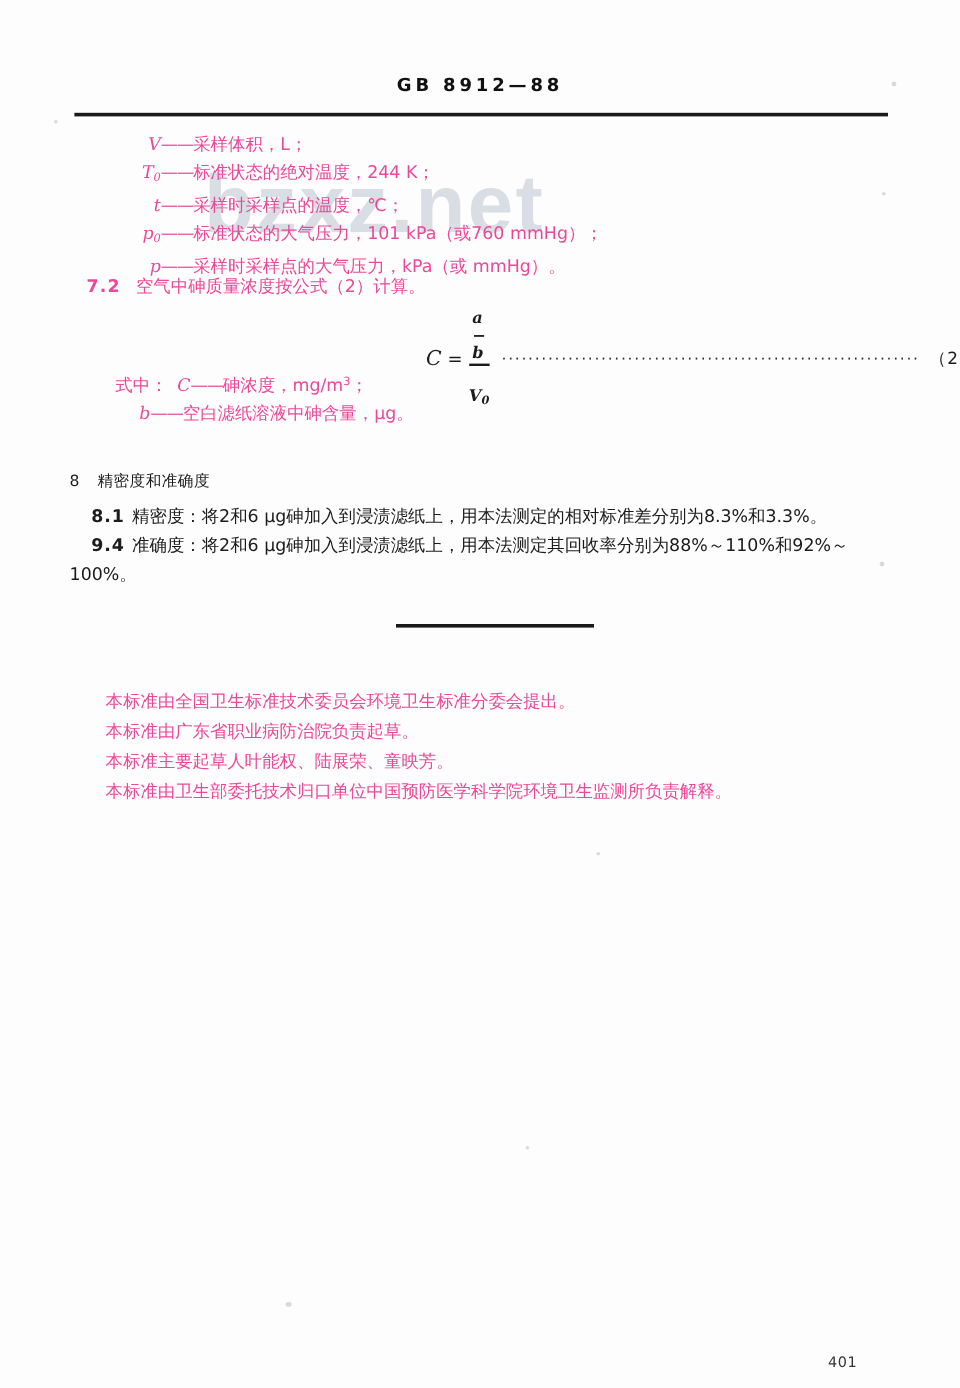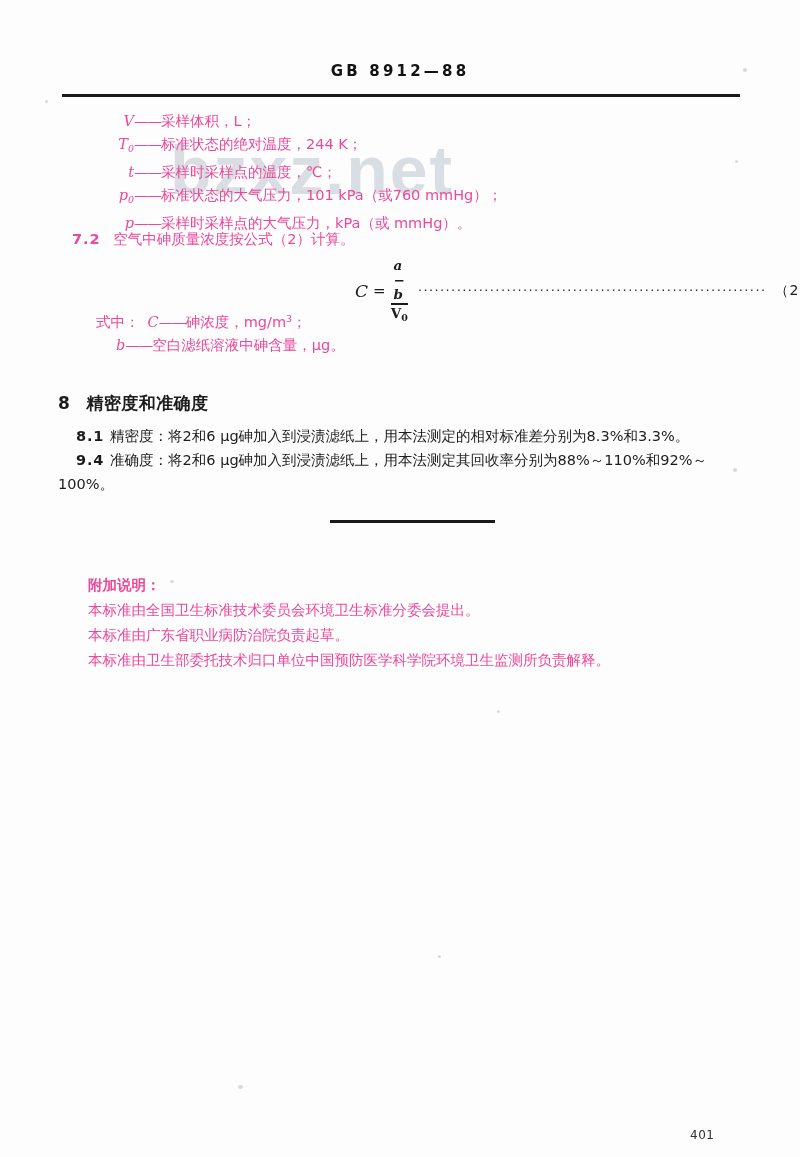--- a/index.html
+++ b/index.html
@@ -91,43 +91,44 @@
     vertical-align:middle;
     line-height:1.08;
   }
   .frac .nm{
     font-style:italic;font-weight:bold;
     font-family:"DejaVu Serif","Liberation Serif",serif;
     font-size:13.5px;padding:0 3px;
   }
   .frac .bar{width:100%;height:1.6px;background:#1a1a1a;margin:1.5px 0;}
   .frac .dn{
-    font-weight:bold;
+    font-style:italic;font-weight:bold;
     font-family:"DejaVu Serif","Liberation Serif",serif;
     font-size:13.5px;
+    margin-top:17px;
   }
   .leader{
     flex:0 0 auto;
     margin-left:10px;
     font-size:13px;
     letter-spacing:1.4px;
     color:#2a2a2a;
     overflow:hidden;
     white-space:nowrap;
   }
   .eqno{margin-left:8px;font-size:14px;letter-spacing:1px;}
 
   
   #where-block{left:58px; top:308px;}
   #where-block .line{margin-bottom:0.5px;text-align:center;}
   .wlead{display:inline-block;width:58px;}
 
   
   #sec8{left:58px; top:392px;}
-  #sec8 .h{font-weight:bold;font-size:17px;letter-spacing:.4px;}
+  #sec8 .h{font-weight:normal;font-size:13px;letter-spacing:.4px;}
   #sec8 .p{font-size:14.5px;line-height:24px;}
   #sec8 .pn{font-weight:bold;letter-spacing:.8px;margin-right:6px;}
 
   .mid-rule{
     position:absolute;
     left:330px; top:520px;
     width:165px; height:2.5px;
     background:#1a1a1a;
   }
 
@@ -233,21 +234,21 @@
       <span class="pn">9.4</span><span class="cn">准确度：将2和6 μg砷加入到浸渍滤纸上，用本法测定其回收率分别为88%～110%和92%～</span>
     </div>
     <div class="p" style="margin-left:0">
       <span class="cn">100%。</span>
     </div>
   </div>
 
   <div class="mid-rule"></div>
 
   <div class="blk" id="appendix">
-    <div class="line t">附加说明：</div>
     <div class="line">本标准由全国卫生标准技术委员会环境卫生标准分委会提出。</div>
     <div class="line">本标准由广东省职业病防治院负责起草。</div>
+    <div class="line">本标准主要起草人叶能权、陆展荣、童映芳。</div>
     <div class="line">本标准由卫生部委托技术归口单位中国预防医学科学院环境卫生监测所负责解释。</div>
   </div>
 
   <div class="pageno">401</div>
 
 </div>
 
 </body></html>

